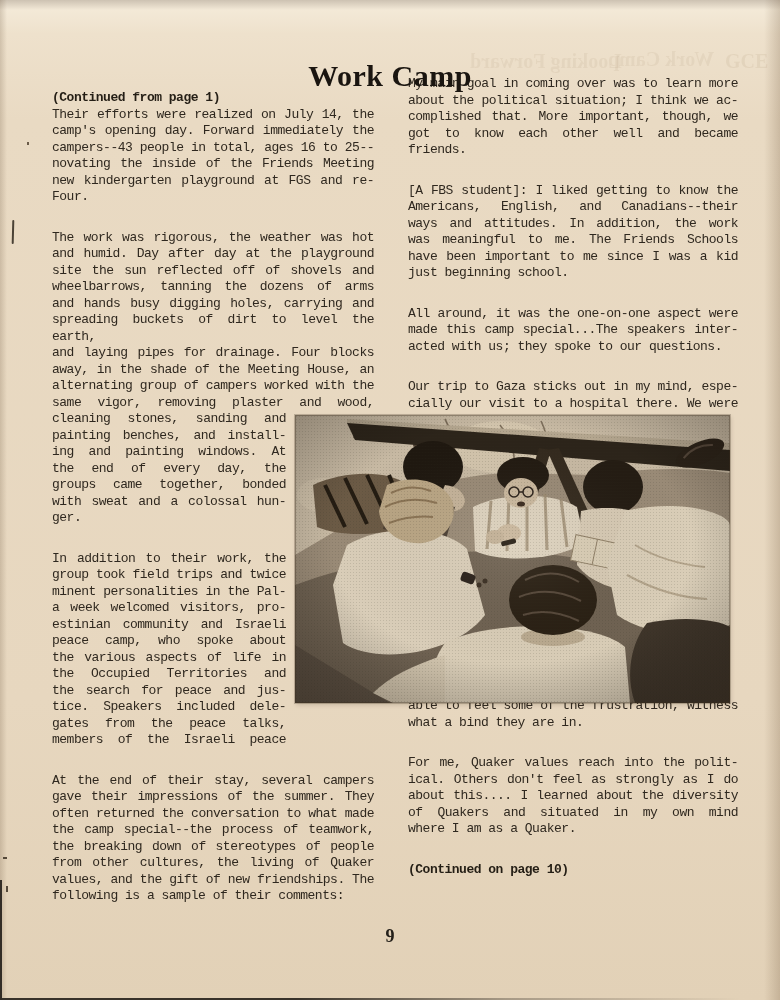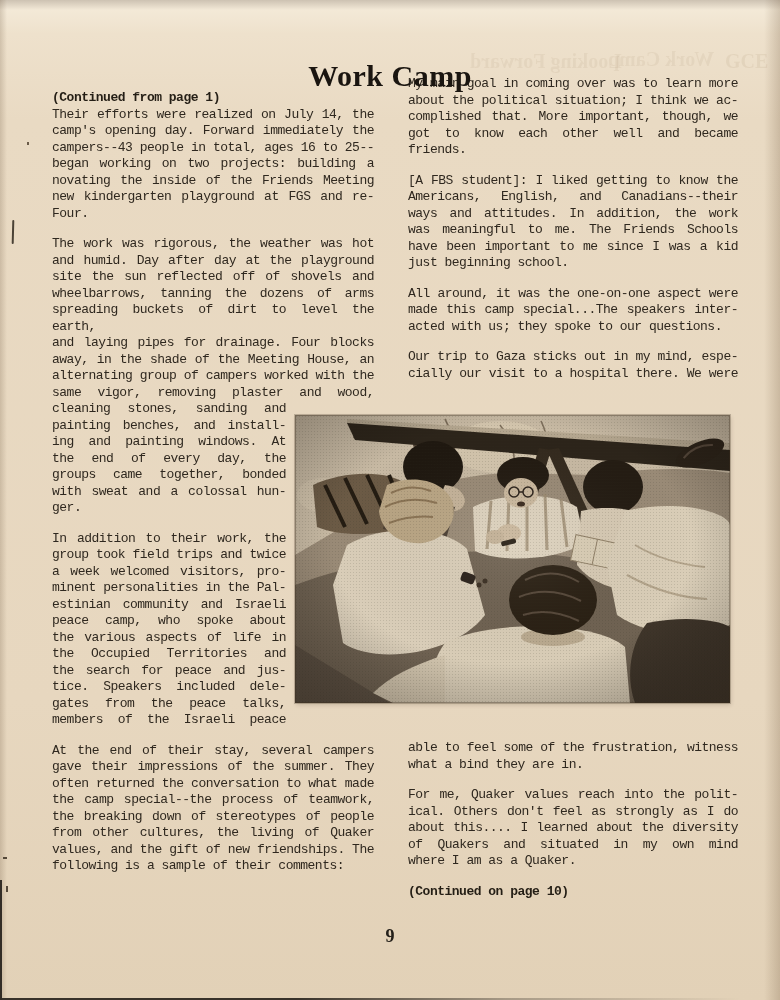--- a/index.html
+++ b/index.html
@@ -29,23 +29,23 @@
     font-family:"Liberation Serif", serif;font-weight:700;font-size:20px;white-space:nowrap;
   }
   .ghost.mir{transform:scaleX(-1);}
   .g1{top:50px;left:470px;}
   .g2{top:48px;left:608px;}
   .g3{top:50px;left:725px;opacity:.09;}
 
   .col{position:absolute;z-index:2;color:#2f281f;font-size:13px;line-height:16.5px;letter-spacing:-0.5px;}
   .col-left{left:52px;top:90px;width:322px;}
   .col-right-top{left:408px;top:76px;width:330px;}
-  .col-right-bottom{left:408px;top:740px;width:330px;}
+  .col-right-bottom{left:408px;top:698px;width:330px;}
   .block{margin:0;}
-  .block.gap{margin-top:14px;}
+  .block.gap{margin-top:24px;}
   .block.narrow{width:234px;}
   .block.bold .line{font-weight:700;color:#241e15;}
   .line{text-align:justify;text-align-last:justify;}
   .line.last{text-align-last:left;}
 
   figure.photo{
     position:absolute;left:295px;top:415px;width:435px;height:288px;margin:0;z-index:2;
     box-shadow:0 0 0 1px rgba(60,46,30,.25), 1px 2px 4px rgba(60,46,30,.18);
   }
   figure.photo svg{display:block;width:100%;height:100%;}
@@ -71,50 +71,50 @@
   <h1 class="title">Work Camp</h1>
 
   <div class="col col-left">
       <div class="block wide bold">
         <div class="line last">(Continued from page 1)</div>
       </div>
       <div class="block wide">
         <div class="line">Their efforts were realized on July 14, the</div>
         <div class="line">camp's opening day. Forward immediately the</div>
         <div class="line">campers--43 people in total, ages 16 to 25--</div>
-        <div class="line">began working on two projects: building a</div>
         <div class="line">novating the inside of the Friends Meeting</div>
         <div class="line">new kindergarten playground at FGS and re-</div>
         <div class="line last">Four.</div>
       </div>
       <div class="block wide gap">
         <div class="line">The work was rigorous, the weather was hot</div>
         <div class="line">and humid. Day after day at the playground</div>
         <div class="line">site the sun reflected off of shovels and</div>
         <div class="line">wheelbarrows, tanning the dozens of arms</div>
+        <div class="line">and hands busy digging holes, carrying and</div>
         <div class="line">spreading buckets of dirt to level the earth,</div>
         <div class="line">and laying pipes for drainage. Four blocks</div>
         <div class="line">away, in the shade of the Meeting House, an</div>
         <div class="line">alternating group of campers worked with the</div>
         <div class="line">same vigor, removing plaster and wood,</div>
       </div>
       <div class="block narrow">
         <div class="line">cleaning stones, sanding and</div>
         <div class="line">painting benches, and install-</div>
         <div class="line">ing and painting windows. At</div>
         <div class="line">the end of every day, the</div>
         <div class="line">groups came together, bonded</div>
         <div class="line">with sweat and a colossal hun-</div>
         <div class="line last">ger.</div>
       </div>
       <div class="block narrow gap">
         <div class="line">In addition to their work, the</div>
         <div class="line">group took field trips and twice</div>
+        <div class="line">minent personalities in the Pal-</div>
         <div class="line">a week welcomed visitors, pro-</div>
-        <div class="line">minent personalities in the Pal-</div>
         <div class="line">estinian community and Israeli</div>
         <div class="line">peace camp, who spoke about</div>
         <div class="line">the various aspects of life in</div>
         <div class="line">the Occupied Territories and</div>
         <div class="line">the search for peace and jus-</div>
         <div class="line">tice. Speakers included dele-</div>
         <div class="line">gates from the peace talks,</div>
         <div class="line">members of the Israeli peace</div>
       </div>
       <div class="block wide gap">

